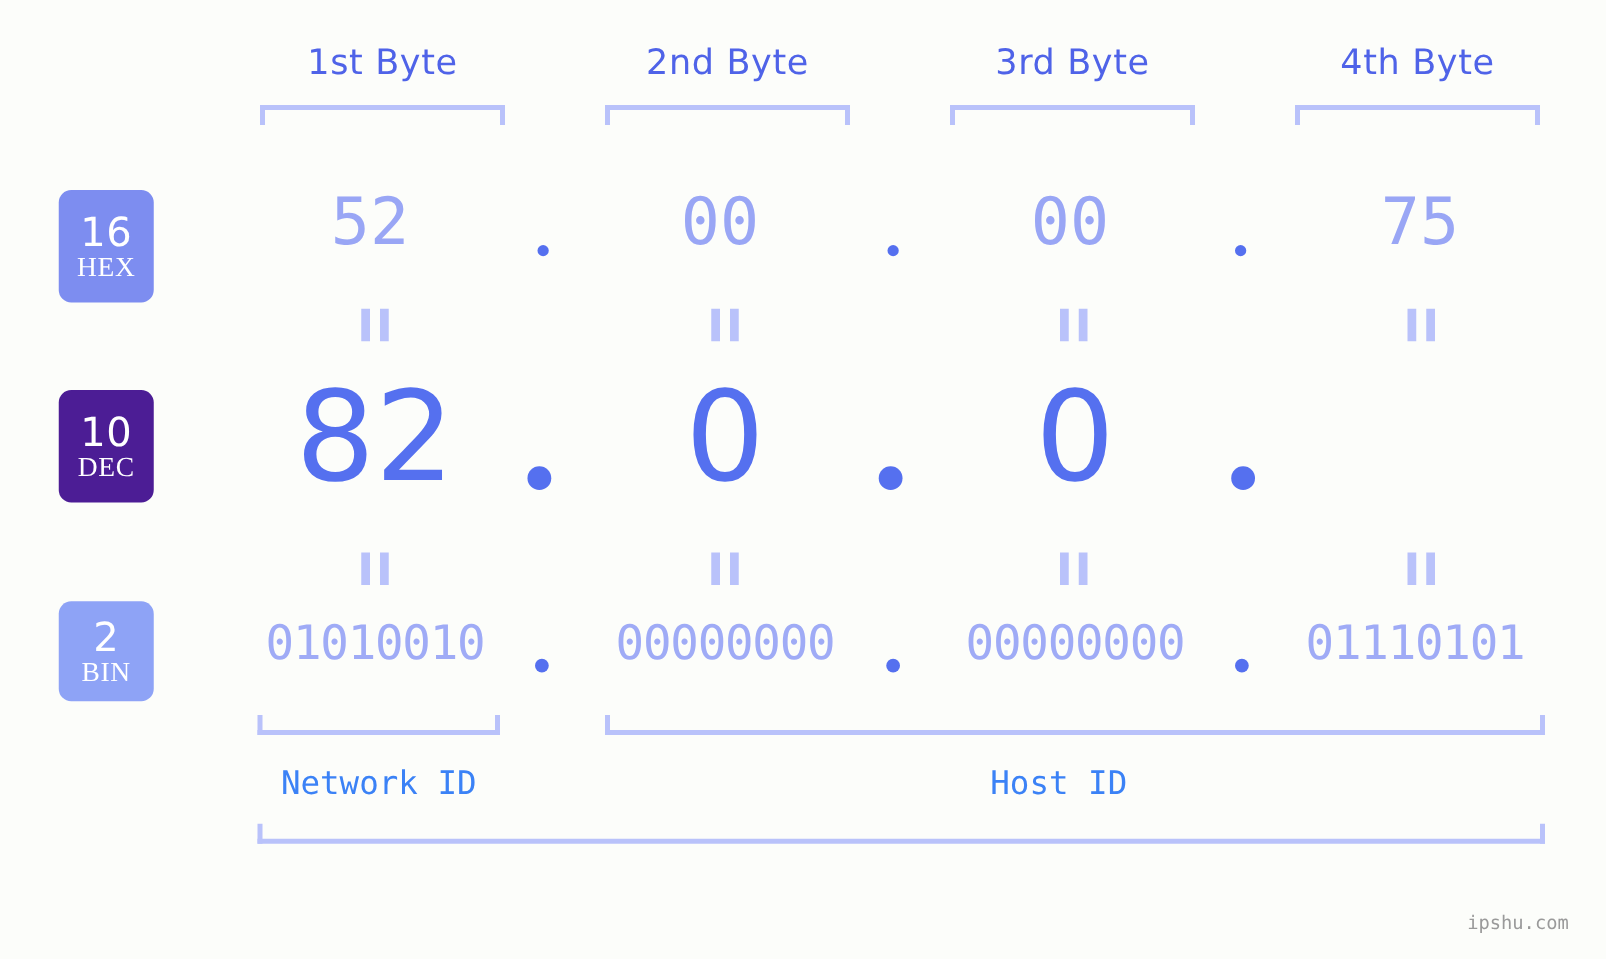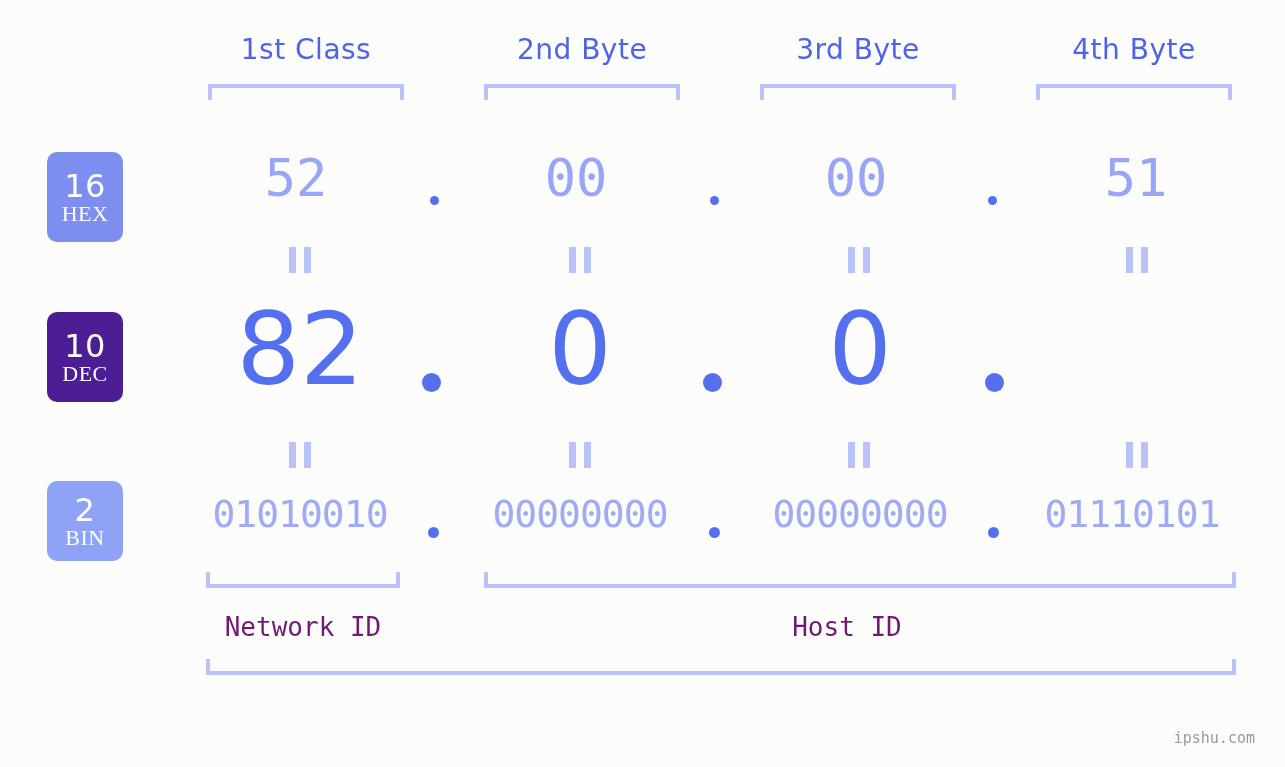--- a/index.html
+++ b/index.html
@@ -152,21 +152,21 @@
     width: 7px;
     height: 100%;
     background: #b9c2fa;
   }
 
   
   .id-label {
     position: absolute;
     font-family: "DejaVu Sans Mono", monospace;
     font-size: 26px;
-    color: #701a75;
+    color: #3b82f6;
     text-align: center;
     white-space: nowrap;
     letter-spacing: 0px;
   }
 
   .class-label {
     position: absolute;
     font-family: "DejaVu Sans Mono", monospace;
     font-size: 33px;
     color: #5570ef;
@@ -183,42 +183,42 @@
     font-size: 15px;
     color: #9a9a9a;
     letter-spacing: 0px;
   }
 </style>
 </head>
 <body>
 
 <div class="stage">
 
-  <div class="byte-label" style="left:196px;">1st Class</div>
+  <div class="byte-label" style="left:196px;">1st Byte</div>
   <div class="byte-label" style="left:472px;">2nd Byte</div>
   <div class="byte-label" style="left:748px;">3rd Byte</div>
   <div class="byte-label" style="left:1024px;">4th Byte</div>
 
   <div class="bracket-top" style="left:208px; top:84px; width:196px;"></div>
   <div class="bracket-top" style="left:484px; top:84px; width:196px;"></div>
   <div class="bracket-top" style="left:760px; top:84px; width:196px;"></div>
   <div class="bracket-top" style="left:1036px; top:84px; width:196px;"></div>
 
   <div class="badge" id="badge-hex">
     <span class="num">16</span>
     <span class="nm">HEX</span>
   </div>
 
   <div class="cell hex-val" style="left:186px;">52</div>
   <div class="dot-small" style="left:430px; top:196px;"></div>
   <div class="cell hex-val" style="left:466px;">00</div>
   <div class="dot-small" style="left:710px; top:196px;"></div>
   <div class="cell hex-val" style="left:746px;">00</div>
   <div class="dot-small" style="left:988px; top:196px;"></div>
-  <div class="cell hex-val" style="left:1026px;">51</div>
+  <div class="cell hex-val" style="left:1026px;">75</div>
 
   <div class="eq" style="left:289px; top:247px;">
       <i></i>
       <i></i>
     </div>
   <div class="eq" style="left:569px; top:247px;">
       <i></i>
       <i></i>
     </div>
   <div class="eq" style="left:848px; top:247px;">

